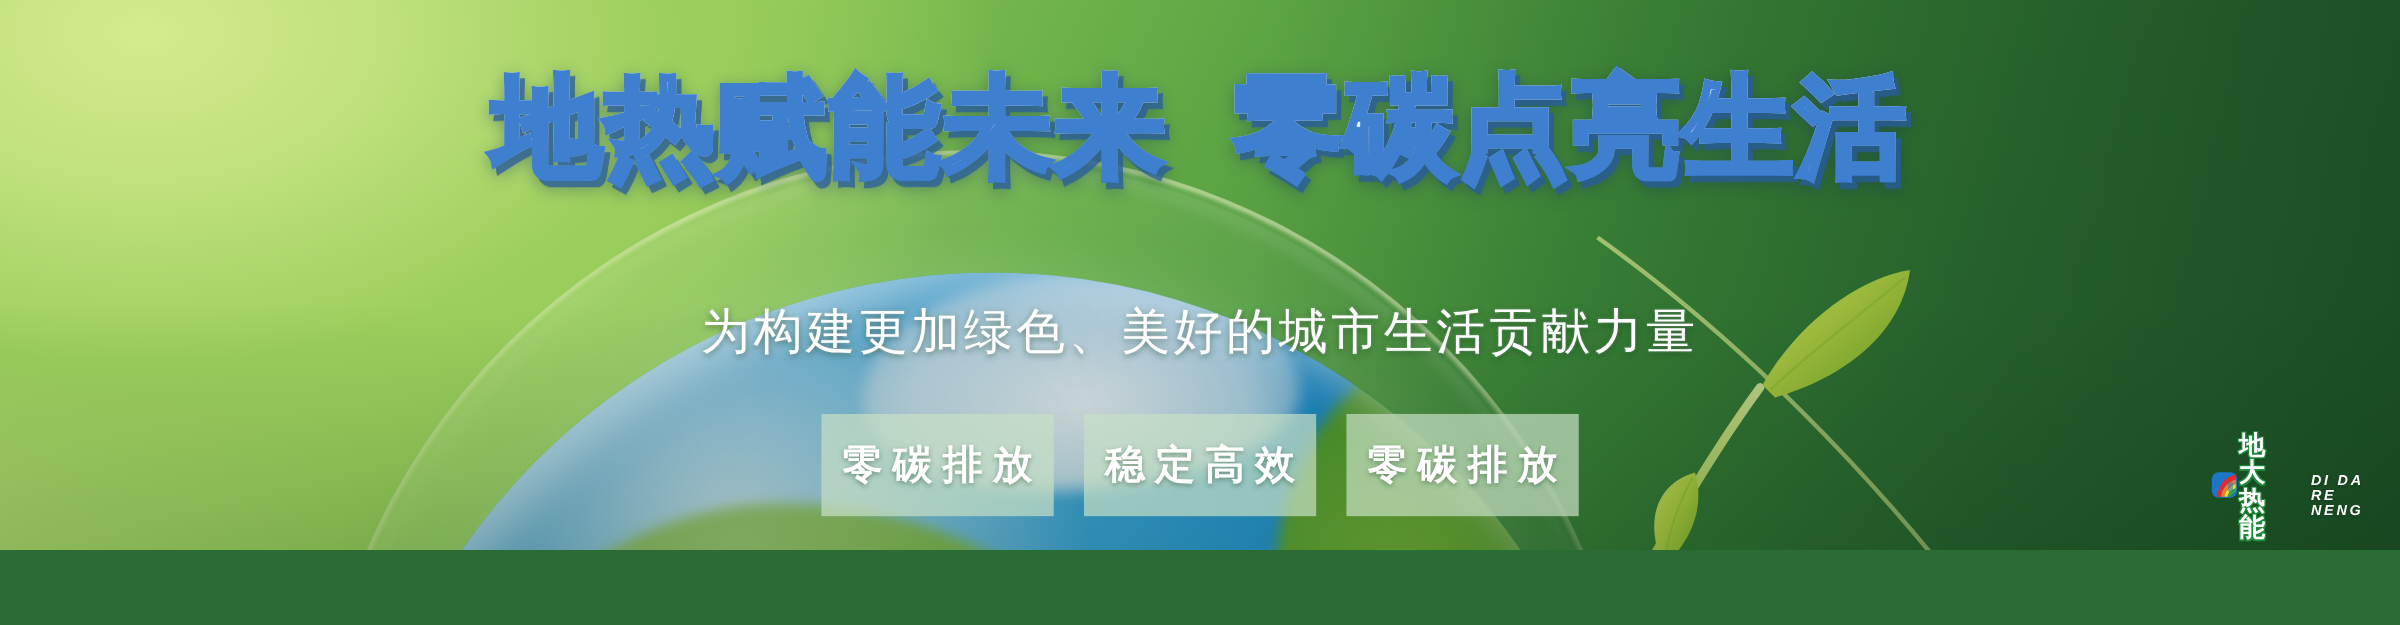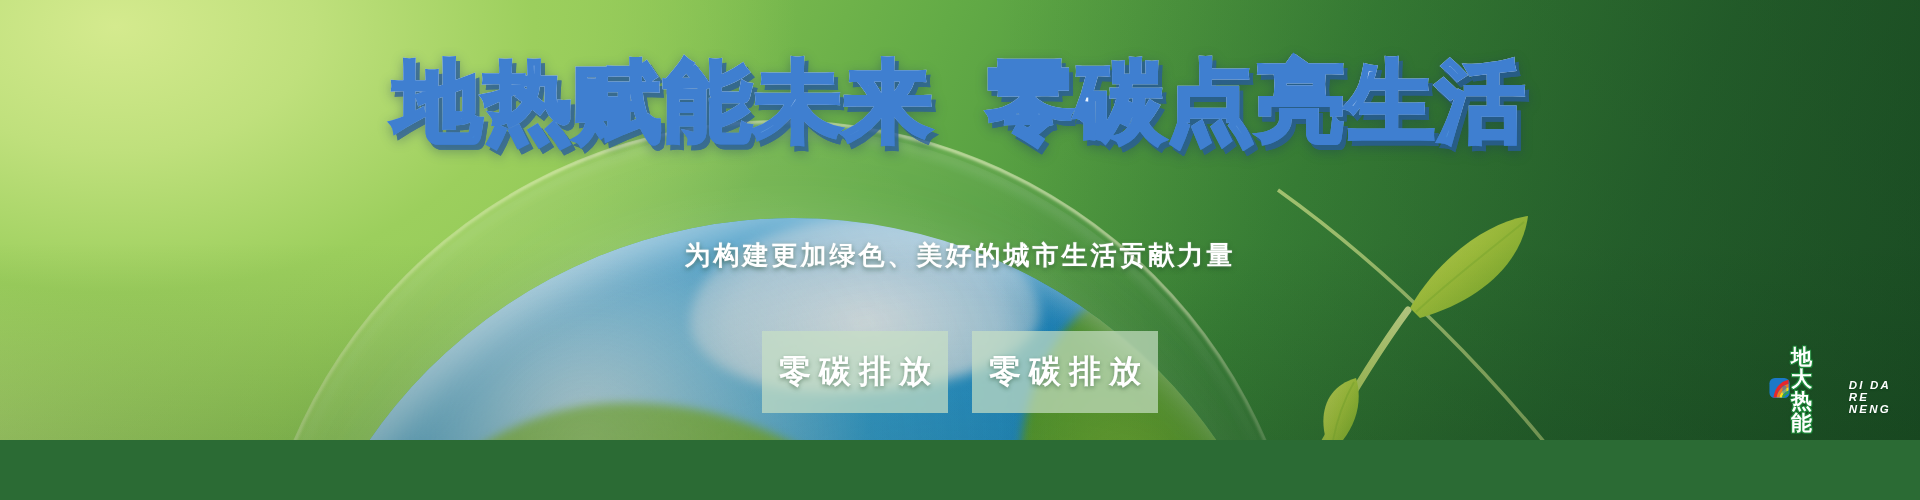--- a/index.html
+++ b/index.html
@@ -129,22 +129,22 @@
     paint-order:stroke fill;
     filter:drop-shadow(4px 5px 0 rgba(40,92,160,.75)) drop-shadow(0 3px 6px rgba(20,50,90,.35));
   }
 
   
   .subtitle {
     position:absolute;
     left:0; right:0; top:238px;
     text-align:center;
     color:#ffffff;
-    font-size:26px;
-    font-weight:bold;
+    font-size:39px;
+    font-weight:normal;
     letter-spacing:3px;
     text-shadow:0 2px 5px rgba(20,60,30,.55), 0 0 2px rgba(255,255,255,.4);
   }
 
   
   .tags {
     position:absolute;
     left:0; right:0; top:331px;
     display:flex;
     justify-content:center;
@@ -241,20 +241,21 @@
   </svg>
 
   <div class="vignette"></div>
 
   <div class="title">地热赋能未来  零碳点亮生活</div>
 
   <div class="subtitle">为构建更加绿色、美好的城市生活贡献力量</div>
 
   <div class="tags">
     <div class="tag">零碳排放</div>
+    <div class="tag">稳定高效</div>
     <div class="tag">零碳排放</div>
   </div>
 
   <div class="logo">
     <svg class="logo-mark" viewBox="0 0 64 64">
       <rect x="4" y="4" width="56" height="56" rx="15" ry="15" fill="#1b78c8"></rect>
       <path d="M15 58 C 20 30, 34 14, 57 9 L57 20 C 38 25, 27 38, 24 58 Z" fill="#e8262b"></path>
       <path d="M24 58 C 28 38, 39 26, 57 20 L57 30 C 43 35, 34 44, 32 58 Z" fill="#f47b20"></path>
       <path d="M32 58 C 34 45, 43 36, 57 30 L57 39 C 47 43, 40 49, 39 58 Z" fill="#ffdd15"></path>
       <path d="M39 58 C 40 50, 47 44, 57 39 L57 47 C 50 50, 46 53, 45 58 Z" fill="#36a93f"></path>

